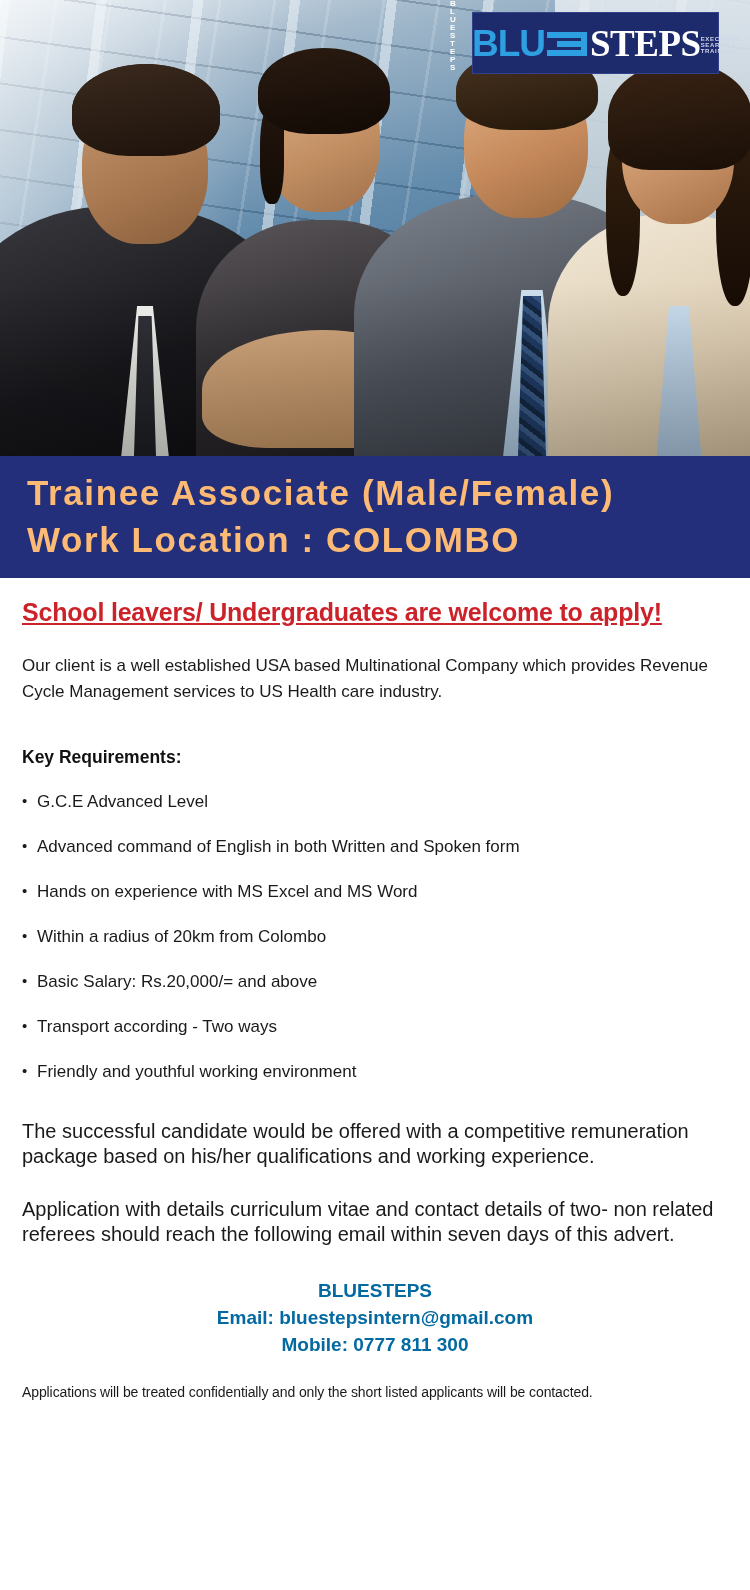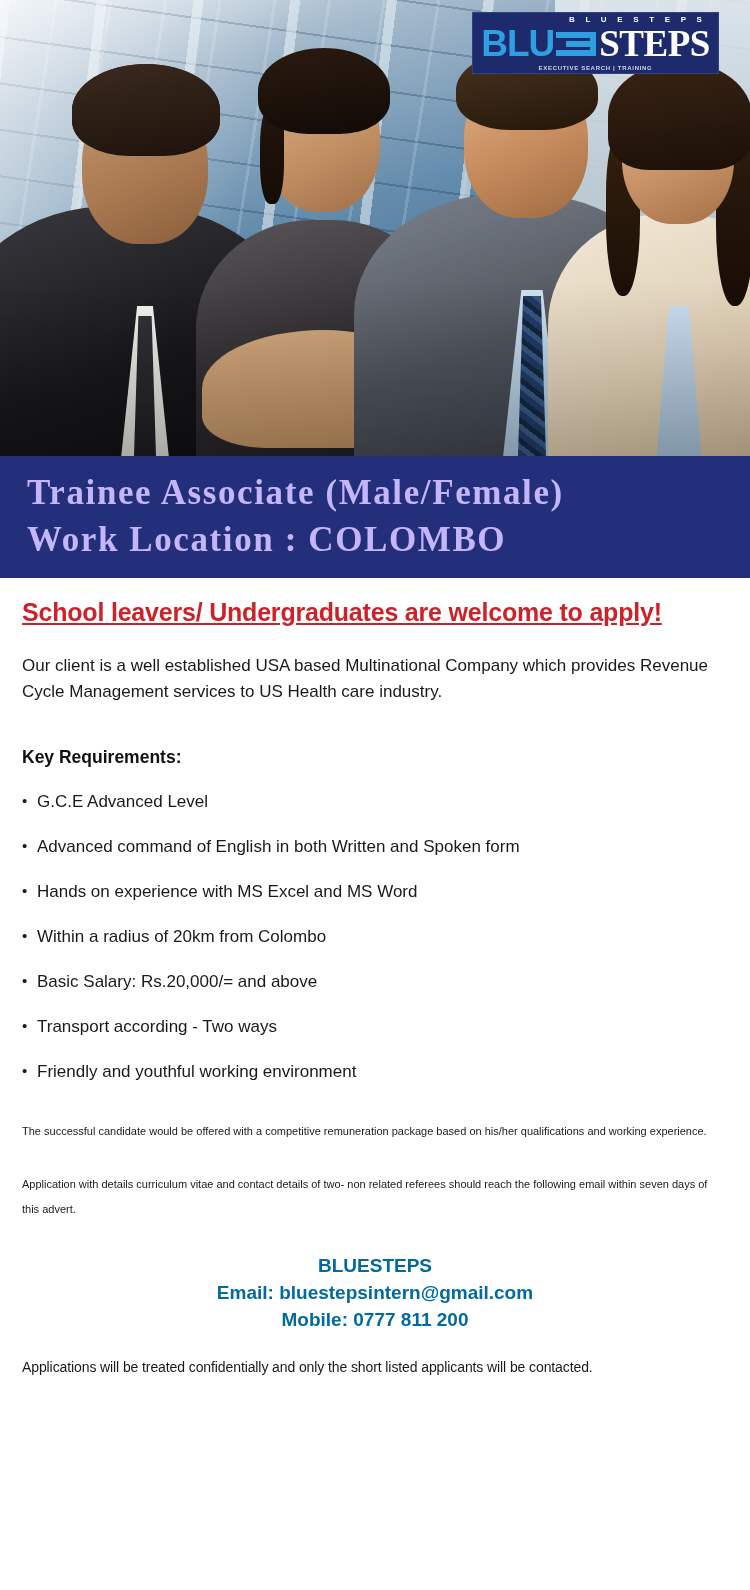--- a/index.html
+++ b/index.html
@@ -91,21 +91,21 @@
     position:absolute; inset:0;
     background:linear-gradient(180deg, rgba(0,0,0,0) 62%, rgba(0,0,0,.18) 100%);
   }
 
   
   .logo-box {
     position:absolute; top:12px; right:31px;
     width:247px; height:62px;
     background:#1d2a6b;
     border:1px solid #33408a;
-    display:flex; flex-direction:column; align-items:center; justify-content:center;
+    display:flex; flex-direction:row; align-items:center; justify-content:center;
   }
   .logo-top {
     font-size:8px; font-weight:bold; letter-spacing:4.2px;
     color:#ffffff; margin-right:-4px; line-height:1; margin-bottom:1px;
     align-self:flex-end; padding-right:16px;
   }
   .logo-main { display:flex; align-items:center; line-height:1; }
   .logo-blu {
     font-size:37px; font-weight:bold; color:#2e9fe0;
     letter-spacing:-1px; font-family:"Liberation Sans", sans-serif;
@@ -127,24 +127,24 @@
   }
 
   
   .title-banner {
     position:absolute; top:456px; left:0;
     width:750px; height:122px;
     background:#232f7a;
     padding:13px 0 0 27px;
   }
   .title-line {
-    color:#c4b5fd; font-weight:bold;
+    color:#fdba74; font-weight:bold;
     font-size:35px; line-height:47px;
     letter-spacing:1.6px;
-    font-family:Liberation Serif, serif;
+    font-family:Liberation Sans, sans-serif;
     white-space:nowrap;
   }
 
   
   .body-wrap { position:absolute; top:578px; left:0; width:750px; padding:0 22px; }
 
   .headline {
     color:#cc2229; font-weight:bold; font-size:25px;
     letter-spacing:-0.2px; margin-top:20px; white-space:nowrap;text-decoration:underline;
   }
@@ -157,21 +157,21 @@
   }
   .bullets { list-style:none; margin-top:12px; }
   .bullets li {
     font-size:17px; line-height:22px; margin-top:23px;
     position:relative; padding-left:15px; color:#1a1a1a;
   }
   .bullets li::before {
     content:"\2022"; position:absolute; left:0; top:-1px; font-size:15px;
   }
   .closing {
-    font-size:11px; line-height:25px; margin-top:36px;
+    font-size:20px; line-height:25px; margin-top:36px;
     max-width:700px; color:#1a1a1a;
   }
   .closing.second { margin-top:28px; }
 
   .contact { text-align:center; margin-top:30px; }
   .contact div {
     font-size:19px; font-weight:bold; line-height:27px; color:#0369a1;
   }
   .disclaimer {
     font-size:14px; margin-top:26px;
@@ -263,18 +263,18 @@
       <li>Transport according - Two ways</li>
       <li>Friendly and youthful working environment</li>
     </ul>
 
     <p class="closing">The successful candidate would be offered with a competitive remuneration package based on his/her qualifications and working experience.</p>
     <p class="closing second">Application with details curriculum vitae and contact details of two- non related referees should reach the following email within seven days of this advert.</p>
 
     <div class="contact">
       <div>BLUESTEPS</div>
       <div>Email: bluestepsintern@gmail.com</div>
-      <div>Mobile: 0777 811 200</div>
+      <div>Mobile: 0777 811 300</div>
     </div>
 
     <div class="disclaimer">Applications will be treated confidentially and only the short listed applicants will be contacted.</div>
   </div>
 </div>
 
 </body></html>

